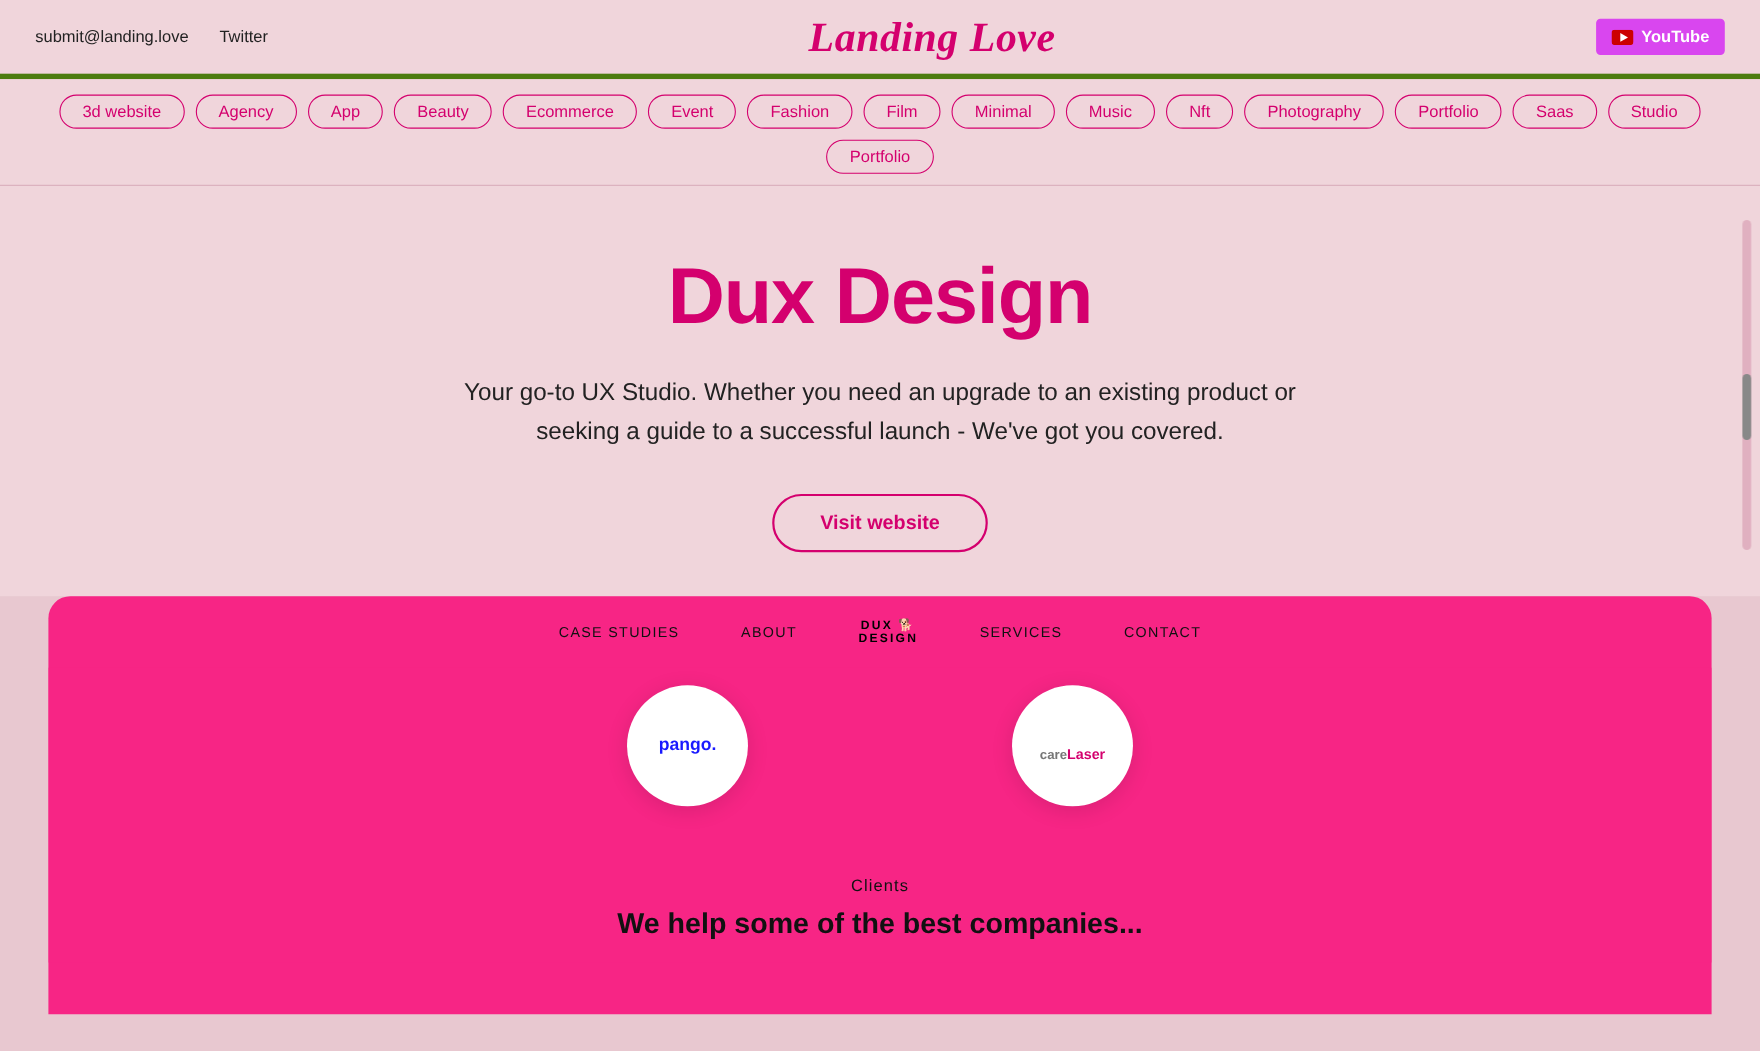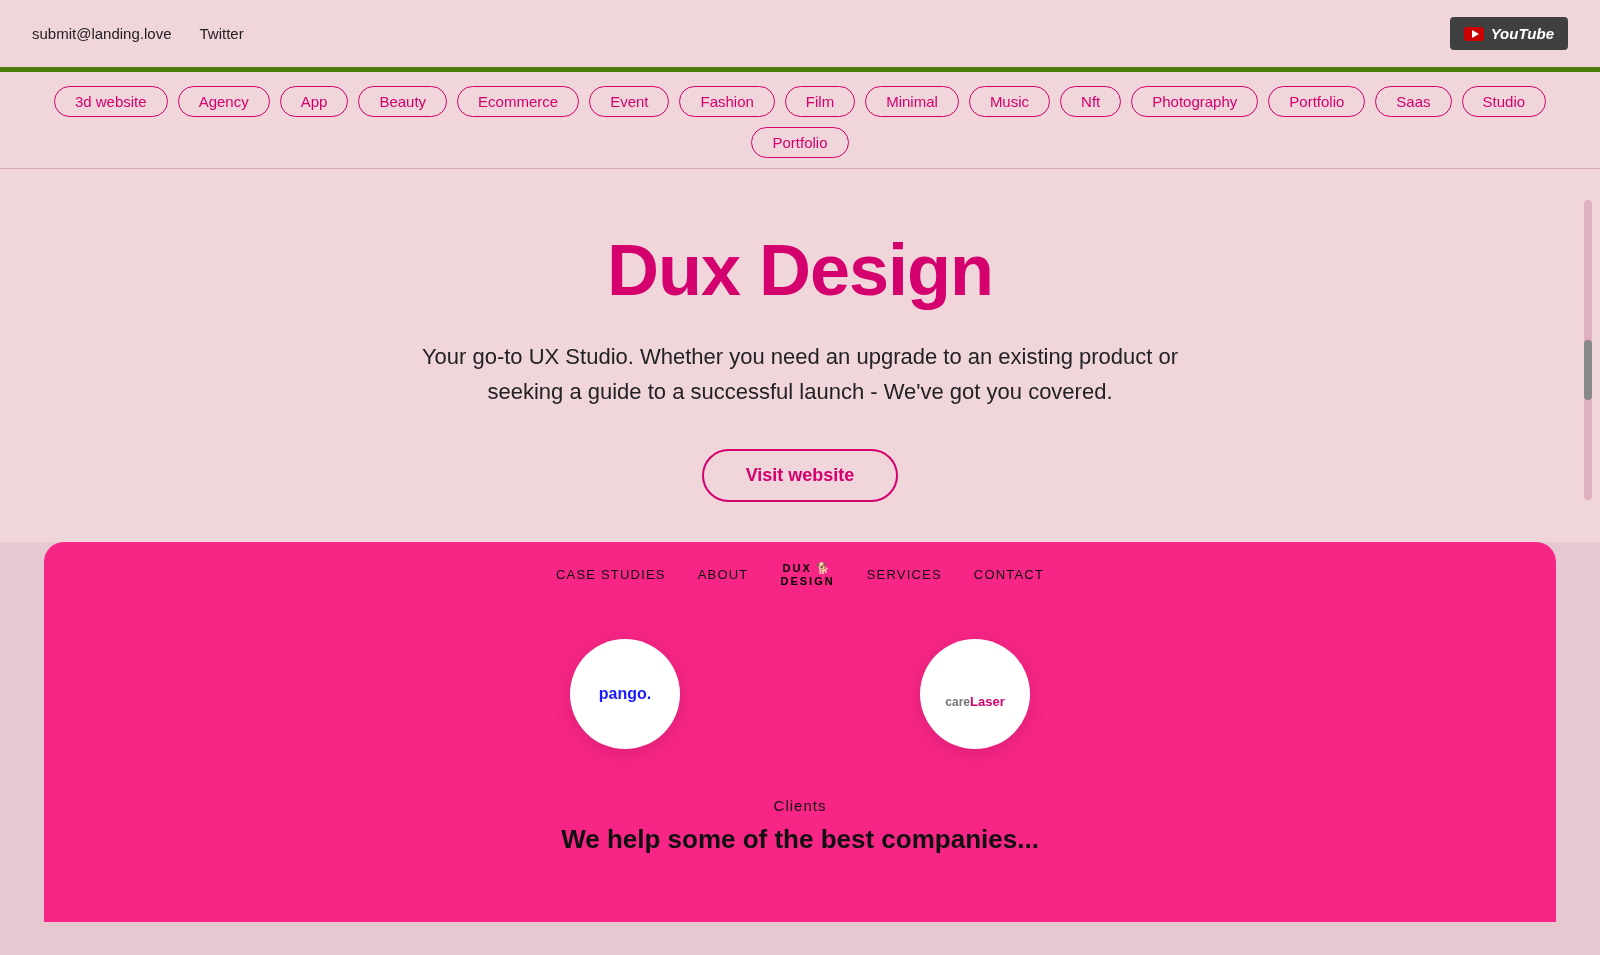--- a/index.html
+++ b/index.html
@@ -33,32 +33,31 @@
     }
     .site-title {
       font-family: Georgia, 'Times New Roman', serif;
       font-size: 38px;
       font-weight: bold;
       color: #d4006e;
       font-style: italic;
       letter-spacing: 0.5px;
     }
     .youtube-btn {
-      background: #404040;
+      background: #d946ef;
       color: #fff;
       border: none;
       border-radius: 4px;
       padding: 8px 14px;
       display: flex;
       align-items: center;
       gap: 7px;
       font-size: 15px;
       font-weight: 600;
       cursor: pointer;
-      font-style: italic;
     }
     .yt-icon {
       width: 20px;
       height: 14px;
       display: inline-block;
     }
 
     
     .filter-bar {
       background: #f0d5db;
@@ -126,21 +125,21 @@
       min-height: 380px;
       position: relative;
       overflow: hidden;
     }
 
     
     .preview-nav {
       display: flex;
       align-items: center;
       justify-content: center;
-      gap: 32px;
+      gap: 56px;
       padding: 20px 40px;
       background: transparent;
     }
     .preview-nav-item {
       color: #111;
       font-size: 13px;
       font-weight: 500;
       letter-spacing: 1.2px;
       text-transform: uppercase;
       cursor: pointer;
@@ -170,21 +169,21 @@
       min-height: 250px;
       position: relative;
     }
     .client-circles {
       display: flex;
       justify-content: space-around;
       width: 100%;
       max-width: 700px;
       margin: 0 auto;
       position: relative;
-      top: 32px;
+      top: 16px;
     }
     .circle-logo {
       width: 110px;
       height: 110px;
       border-radius: 50%;
       background: #fff;
       display: flex;
       align-items: center;
       justify-content: center;
       font-size: 17px;
@@ -232,20 +231,21 @@
     }
   </style>
 </head>
 <body>
 
 <div class="top-bar">
   <div class="top-bar-left">
     <a href="#">submit@landing.love</a>
     <a href="#">Twitter</a>
   </div>
+  <div class="site-title">Landing Love</div>
   <button class="youtube-btn">
     <svg class="yt-icon" viewBox="0 0 20 14" fill="none" xmlns="http://www.w3.org/2000/svg">
       <rect width="20" height="14" rx="3" fill="#cc0000"></rect>
       <polygon points="8,3 8,11 15,7" fill="white"></polygon>
     </svg>
     <span>YouTube</span>
   </button>
 </div>
 
 <div class="filter-bar">

